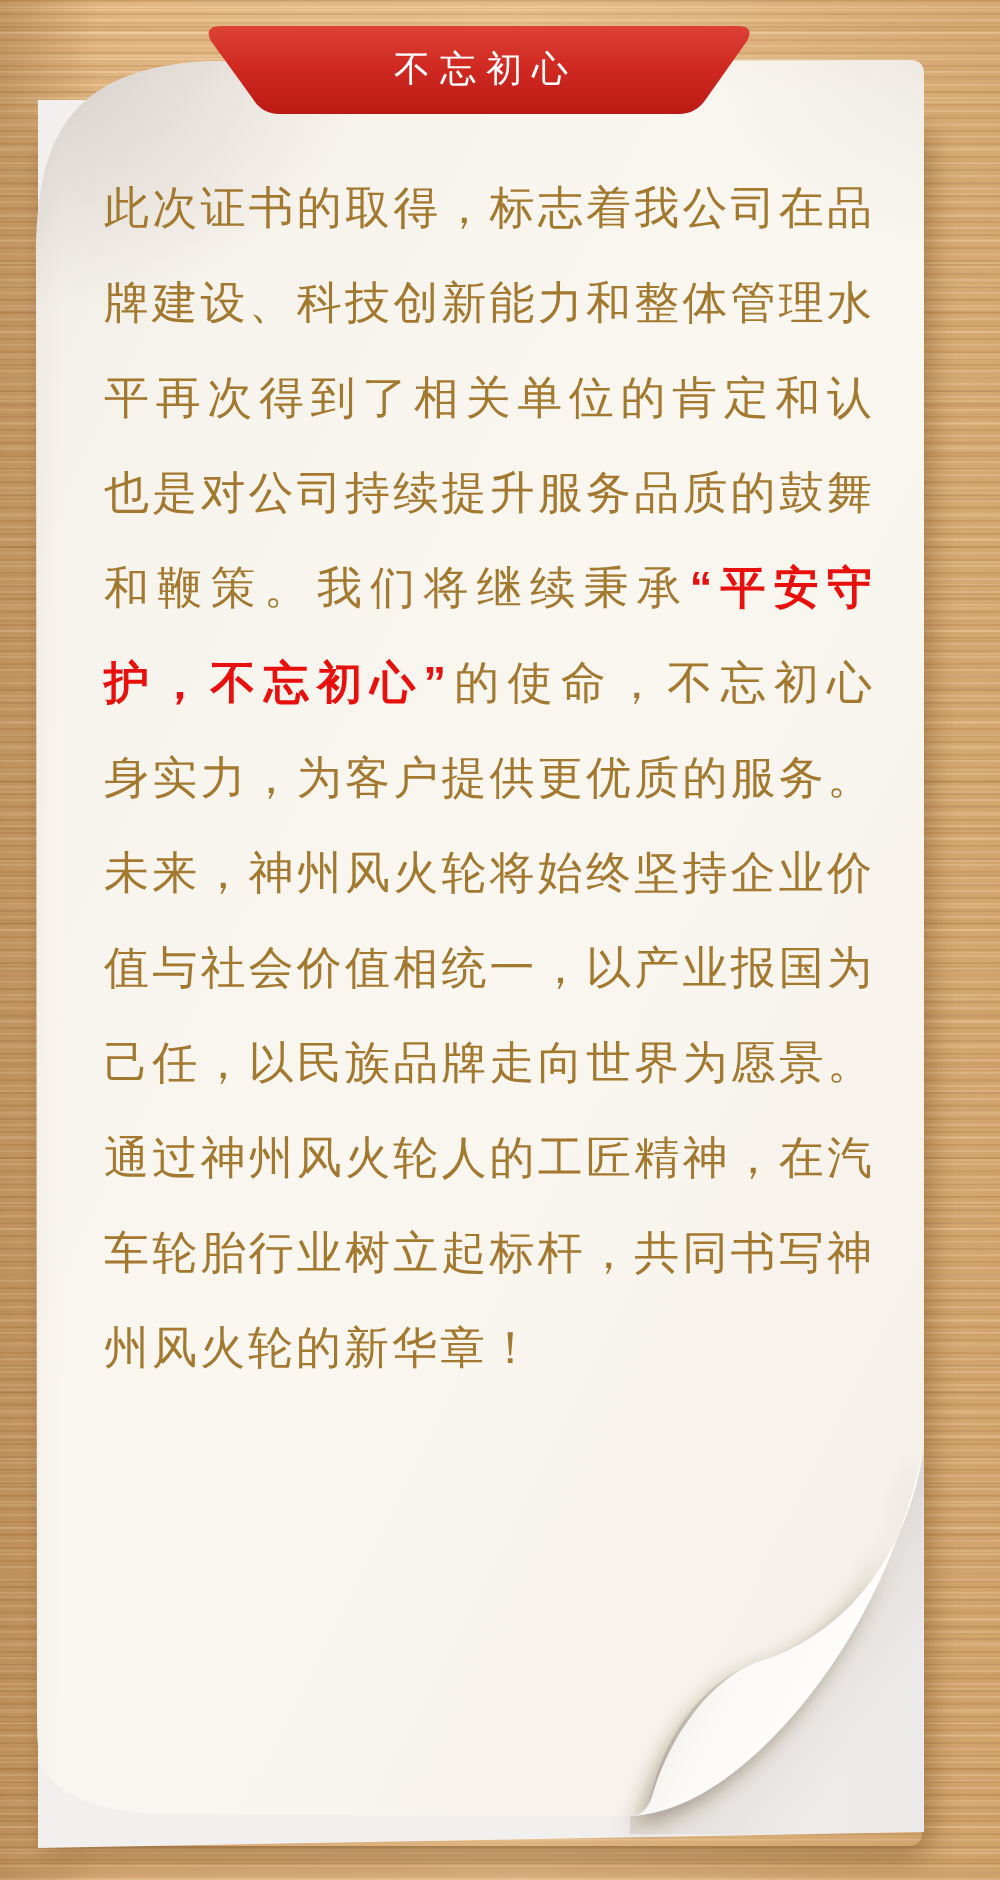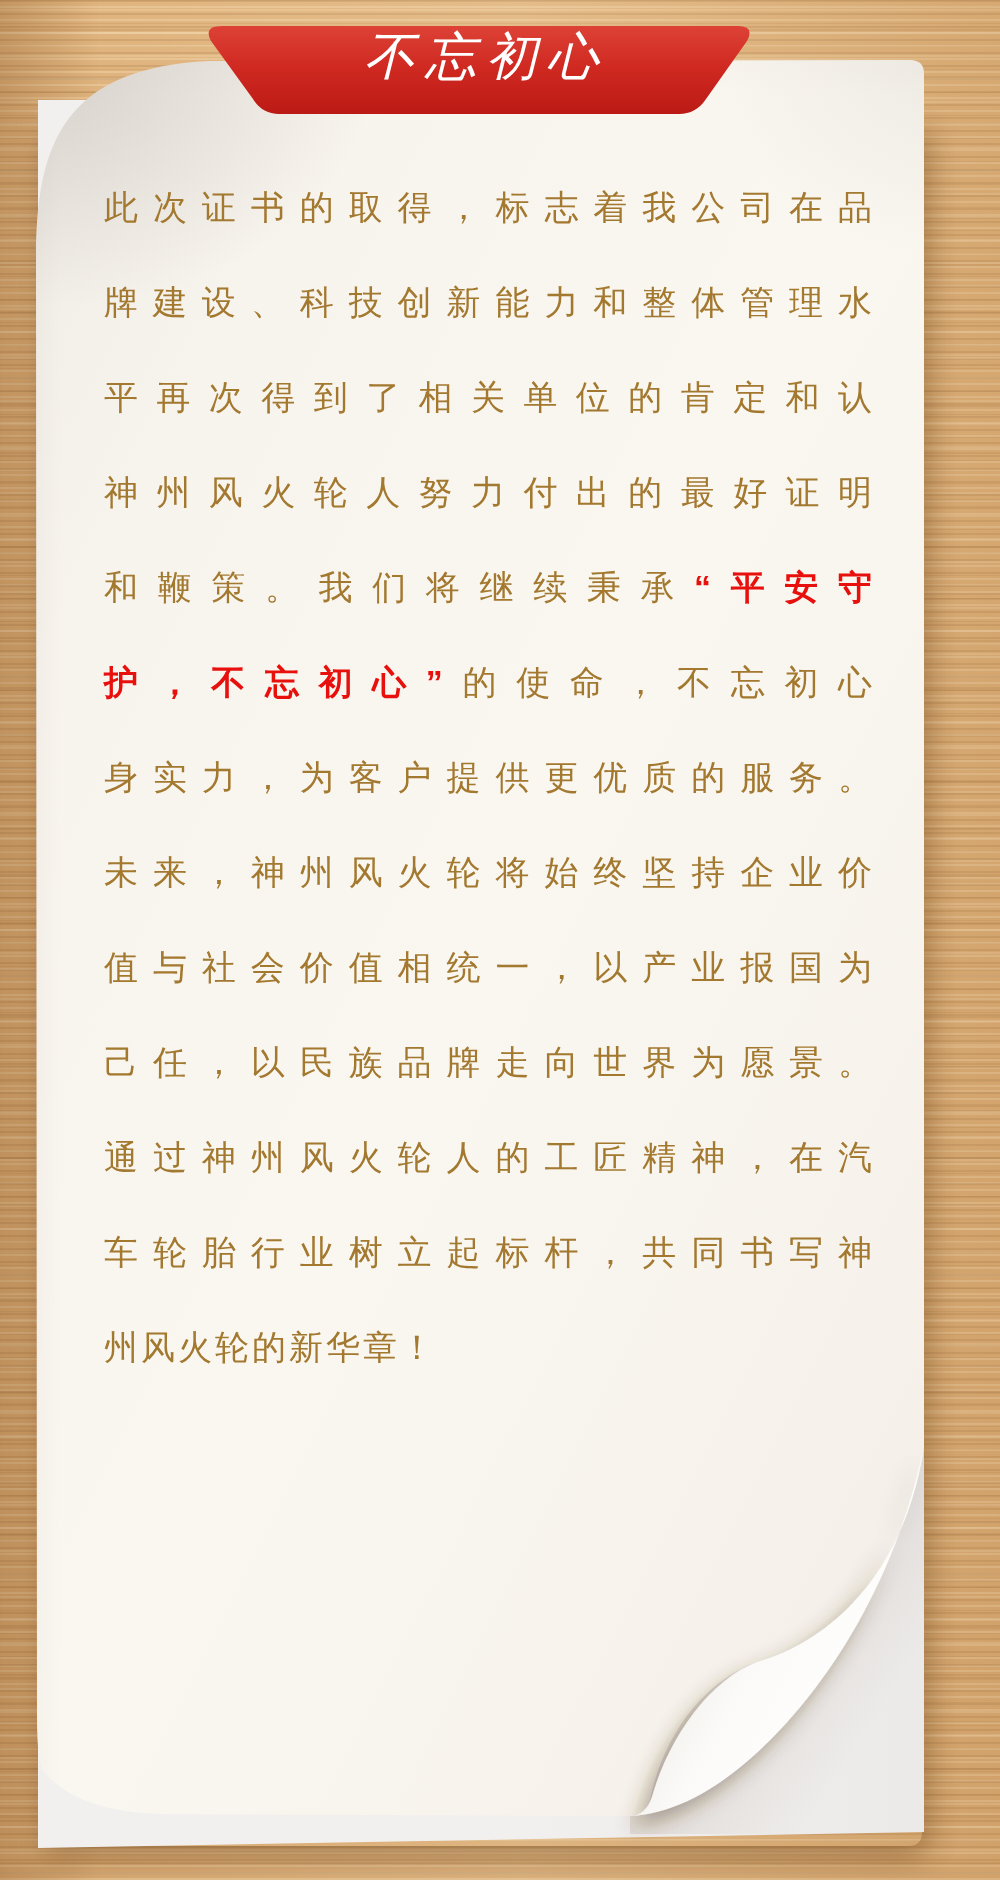--- a/index.html
+++ b/index.html
@@ -41,30 +41,30 @@
     clip-path:path("M 210 61 L 910 60 Q 924 60 924 74 L 924 1446 C 908 1556 846 1636 757 1662 C 700 1683 662 1740 650 1800 Q 646 1816 630 1816 L 160 1814 Q 78 1812 44 1772 Q 37 1762 37 1718 L 36 262 C 36 148 60 68 210 61 Z");
     background:
       radial-gradient(480px 340px at 40px 70px, rgba(125,115,105,.22), rgba(125,115,105,0) 70%),
       radial-gradient(300px 260px at 930px 70px, rgba(140,130,118,.10), rgba(140,130,118,0) 70%),
       linear-gradient(90deg, rgba(130,115,95,.10) 0%, rgba(255,255,255,0) 6%, rgba(255,255,255,0) 94%, rgba(130,115,95,.08) 100%),
       linear-gradient(180deg, rgba(130,115,95,.06) 0%, rgba(255,255,255,0) 5%);
   }
   
   svg.ribbon{position:absolute;left:0;top:0;z-index:3;}
   .ribbon-label{
-    position:absolute;left:209px;top:14px;width:544px;height:86px;z-index:4;
+    position:absolute;left:209px;top:26px;width:544px;height:86px;z-index:4;
     display:flex;align-items:center;justify-content:center;
     color:var(--ribbon-text,#ffffff);
-    font-size:51px;letter-spacing:10px;text-indent:10px;font-weight:400;font-style:italic;
+    font-size:36px;letter-spacing:10px;text-indent:10px;font-weight:400;
   }
   
   .article{
     position:absolute;left:104px;top:160px;width:768px;z-index:3;
     color:var(--body-text,#a3782f);
-    font-size:34px;line-height:95px;font-weight:400;
+    font-size:45px;line-height:95px;font-weight:400;
   }
   .article .line{
     height:95px;white-space:nowrap;
     text-align:justify;text-align-last:justify;
   }
   .article .line.last{text-align-last:left;letter-spacing:3px;}
   .article .red{
     color:var(--highlight-red,#e8100d);font-weight:700;
   }
 </style>
@@ -132,21 +132,21 @@
   </defs>
   <path d="M 222 26 L 738 26 Q 755 26 747 41 L 706 99 Q 696 114 679 114
            L 279 114 Q 262 114 253 99 L 211 41 Q 203 26 222 26 Z" fill="url(#ribbonGrad)"></path>
 </svg>
 <div class="ribbon-label">不忘初心</div>
 
 <div class="article">
     <div class="line"><span>此次证书的取得，标志着我公司在品</span></div>
     <div class="line"><span>牌建设、科技创新能力和整体管理水</span></div>
     <div class="line"><span>平再次得到了相关单位的肯定和认</span></div>
-    <div class="line"><span>神州风火轮人努力付出的最好证明</span></div>
+    <div class="line"><span>也是对公司持续提升服务品质的鼓舞</span></div>
     <div class="line"><span>和鞭策。我们将继续秉承</span><span class="red">“平安守</span></div>
     <div class="line"><span class="red">护，不忘初心”</span><span>的使命，不忘初心</span></div>
     <div class="line"><span>身实力，为客户提供更优质的服务。</span></div>
     <div class="line"><span>未来，神州风火轮将始终坚持企业价</span></div>
     <div class="line"><span>值与社会价值相统一，以产业报国为</span></div>
     <div class="line"><span>己任，以民族品牌走向世界为愿景。</span></div>
     <div class="line"><span>通过神州风火轮人的工匠精神，在汽</span></div>
     <div class="line"><span>车轮胎行业树立起标杆，共同书写神</span></div>
     <div class="line last"><span>州风火轮的新华章！</span></div>
   </div>

